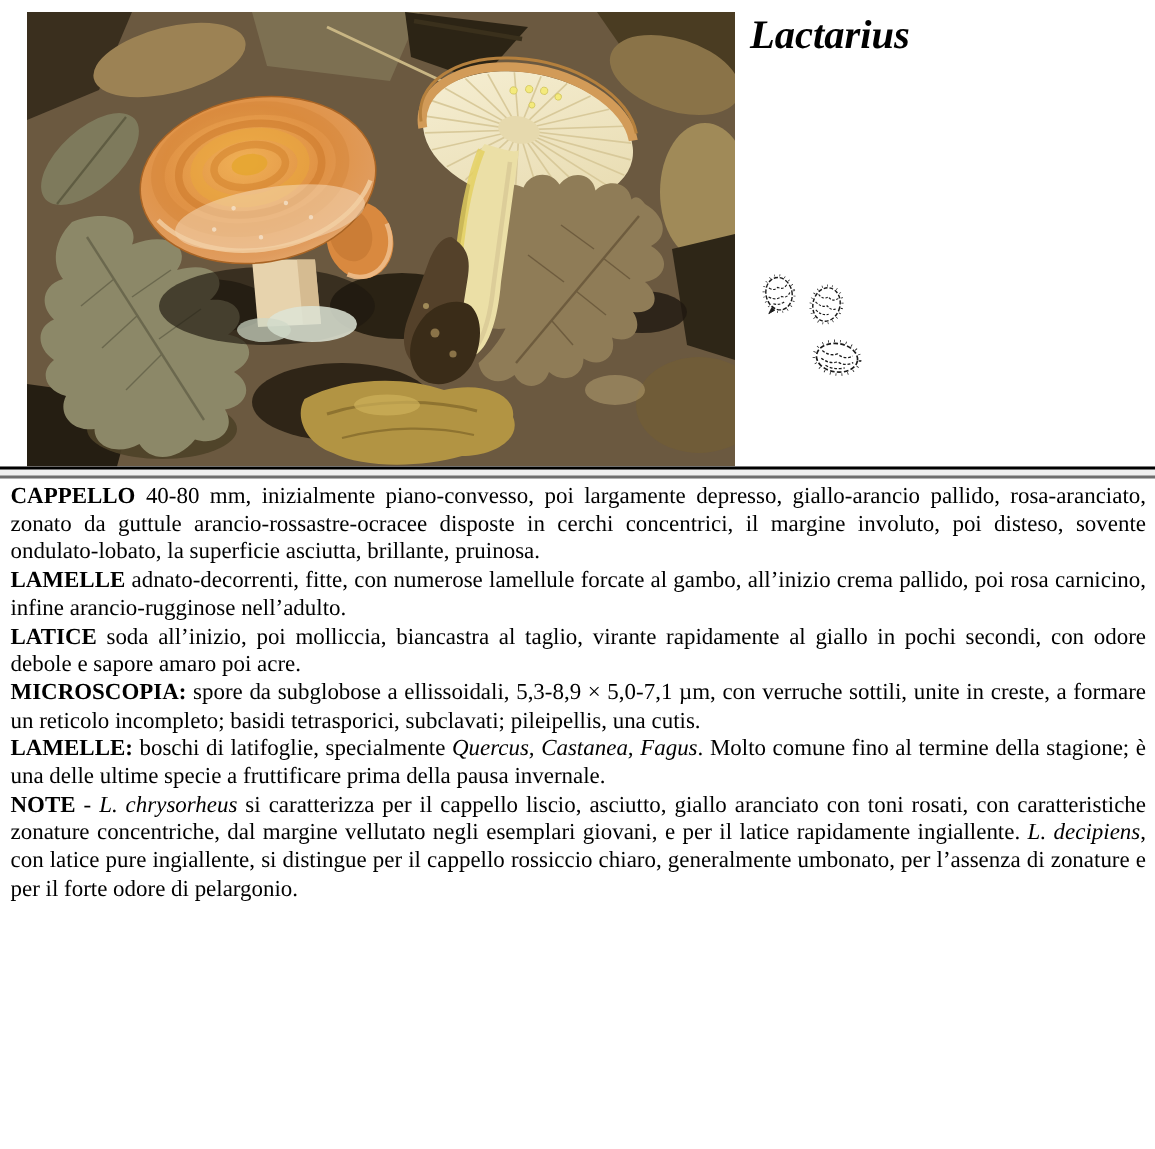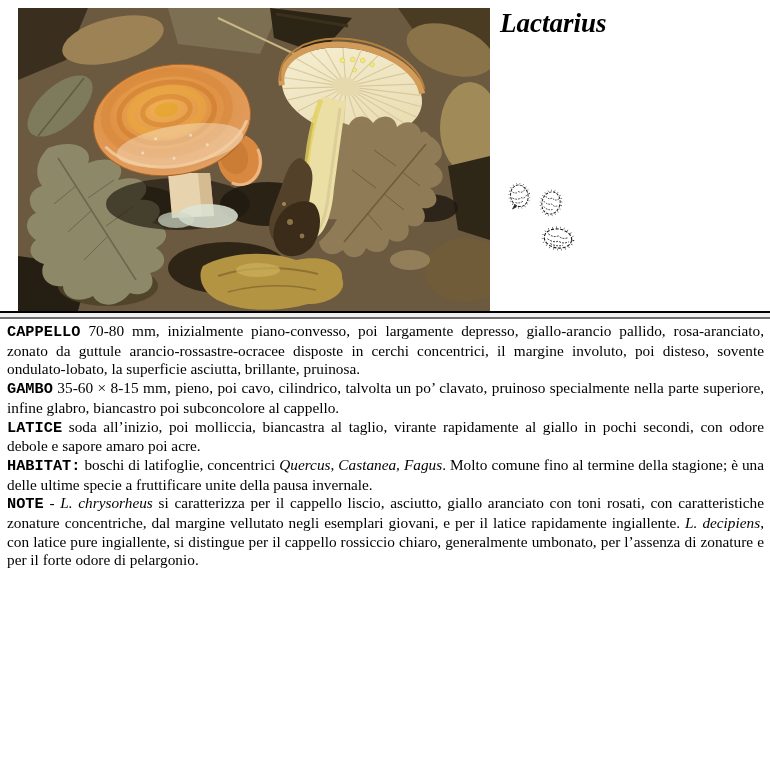--- a/index.html
+++ b/index.html
@@ -9,21 +9,21 @@
   .photo svg{display:block;width:100%;height:100%;}
   .title{position:absolute;left:500px;top:6px;width:266px;
          font-weight:bold;font-style:italic;font-size:27px;line-height:35px;}
   .spore{position:absolute;}
   .spore svg{display:block;width:100%;height:100%;}
   .divider{position:absolute;left:0;top:311px;width:770px;height:4px;
            background:#f0f0f0;border-top:2px solid #000;border-bottom:2px solid #6f6f6f;}
   .bodytext{position:absolute;left:7px;top:322px;width:757px;
             font-size:15.3px;line-height:18.7px;text-align:justify;}
   .bodytext p{margin:0;}
-  .bodytext b{font-weight:bold;font-family:Liberation Mono, monospace;}
+  .bodytext b{font-weight:bold;}
   .bodytext i{}
 </style>
 </head>
 <body>
 
 <div class="page">
 
   <div class="photo">
     <svg viewBox="0 0 472 303" preserveAspectRatio="none">
       <defs>
@@ -211,20 +211,21 @@
         <path d="M10,14 q6,4 12,1 q6,4 12,0" stroke-width="1" stroke-dasharray="2.2 1.4"></path>
         <path d="M10,20 q7,4 13,1 q6,3 12,-1" stroke-width="1" stroke-dasharray="2.2 1.4"></path>
         <path d="M14,25 q7,3 15,0" stroke-width="1" stroke-dasharray="2.2 1.4"></path>
       </g>
     </svg>
   </div>
 
   <div class="divider"></div>
 
   <div class="bodytext">
-    <p><b>CAPPELLO</b><span> 70-80 mm, inizialmente piano-convesso, poi largamente depresso, giallo-arancio pallido, rosa-aranciato, zonato da guttule arancio-rossastre-ocracee disposte in cerchi concentrici, il margine involuto, poi disteso, sovente ondulato-lobato, la superficie asciutta, brillante, pruinosa.</span></p>
-    <p><b>GAMBO</b><span> 35-60 × 8-15 mm, pieno, poi cavo, cilindrico, talvolta un po’ clavato, pruinoso specialmente nella parte superiore, infine glabro, biancastro poi subconcolore al cappello.</span></p>
+    <p><b>CAPPELLO</b><span> 40-80 mm, inizialmente piano-convesso, poi largamente depresso, giallo-arancio pallido, rosa-aranciato, zonato da guttule arancio-rossastre-ocracee disposte in cerchi concentrici, il margine involuto, poi disteso, sovente ondulato-lobato, la superficie asciutta, brillante, pruinosa.</span></p>
+    <p><b>LAMELLE</b><span> adnato-decorrenti, fitte, con numerose lamellule forcate al gambo, all’inizio crema pallido, poi rosa carnicino, infine arancio-rugginose nell’adulto.</span></p>
     <p><b>LATICE</b><span> soda all’inizio, poi molliccia, biancastra al taglio, virante rapidamente al giallo in pochi secondi, con odore debole e sapore amaro poi acre.</span></p>
-    <p><b>HABITAT:</b><span> boschi di latifoglie, concentrici </span><i>Quercus, Castanea, Fagus</i><span>. Molto comune fino al termine della stagione; è una delle ultime specie a fruttificare unite della pausa invernale.</span></p>
+    <p><b>MICROSCOPIA:</b><span> spore da subglobose a ellissoidali, 5,3-8,9 × 5,0-7,1 µm, con verruche sottili, unite in creste, a formare un reticolo incompleto; basidi tetrasporici, subclavati; pileipellis, una cutis.</span></p>
+    <p><b>LAMELLE:</b><span> boschi di latifoglie, specialmente </span><i>Quercus, Castanea, Fagus</i><span>. Molto comune fino al termine della stagione; è una delle ultime specie a fruttificare prima della pausa invernale.</span></p>
     <p><b>NOTE</b><span> - </span><i>L. chrysorheus</i><span> si caratterizza per il cappello liscio, asciutto, giallo aranciato con toni rosati, con caratteristiche zonature concentriche, dal margine vellutato negli esemplari giovani, e per il latice rapidamente ingiallente. </span><i>L. decipiens</i><span>, con latice pure ingiallente, si distingue per il cappello rossiccio chiaro, generalmente umbonato, per l’assenza di zonature e per il forte odore di pelargonio.</span></p>
   </div>
 
 </div>
 
 </body></html>

